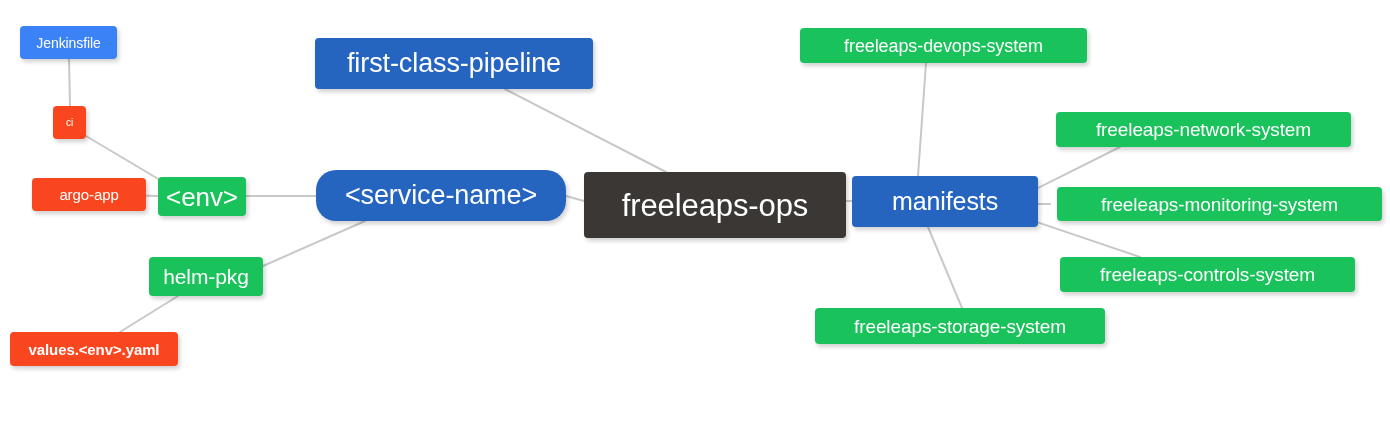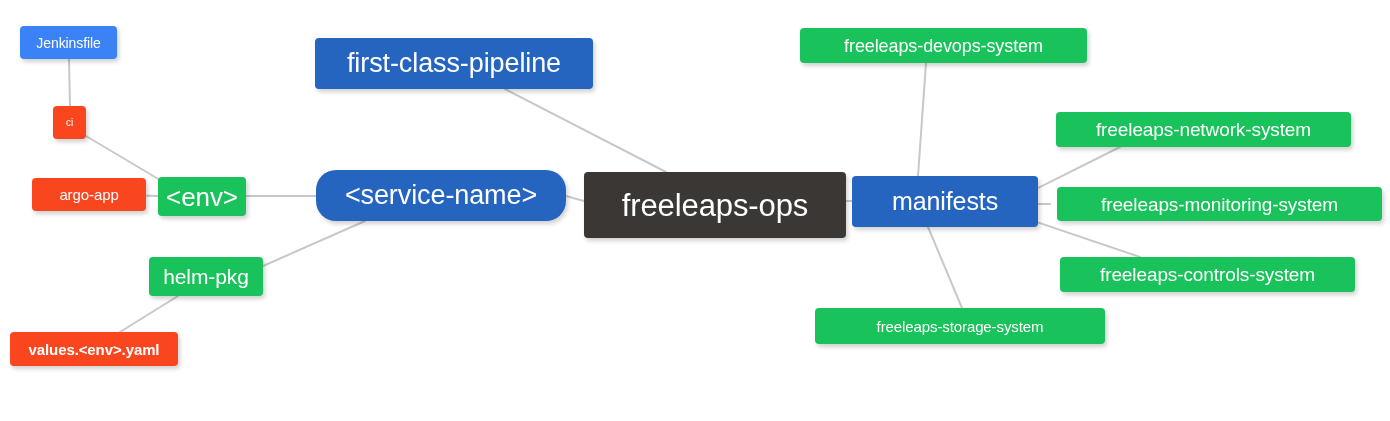--- a/index.html
+++ b/index.html
@@ -50,14 +50,14 @@
     <div class="node c-green" style="left: 149px; top: 257px; width: 114px; height: 39px; font-size: 21px; text-align: right;">helm-pkg</div>
     <div class="node c-red" style="left: 10px; top: 332px; width: 168px; height: 34px; font-size: 15px; font-weight: bold;">values.&lt;env&gt;.yaml</div>
     <div class="node c-blue" style="left: 315px; top: 38px; width: 278px; height: 51px; font-size: 27px;">first-class-pipeline</div>
     <div class="node c-blue" style="left: 316px; top: 170px; width: 250px; height: 51px; font-size: 27px; border-radius: 20px;">&lt;service-name&gt;</div>
     <div class="node c-dark" style="left: 584px; top: 172px; width: 262px; height: 66px; font-size: 31px;">freeleaps-ops</div>
     <div class="node c-blue" style="left: 852px; top: 176px; width: 186px; height: 51px; font-size: 25px;">manifests</div>
     <div class="node c-green" style="left: 800px; top: 28px; width: 287px; height: 35px; font-size: 18px;">freeleaps-devops-system</div>
     <div class="node c-green" style="left: 1056px; top: 112px; width: 295px; height: 35px; font-size: 19px;">freeleaps-network-system</div>
     <div class="node c-green" style="left: 1050px; top: 187px; width: 325px; height: 34px; font-size: 19px; margin-left: 7px;">freeleaps-monitoring-system</div>
     <div class="node c-green" style="left: 1060px; top: 257px; width: 295px; height: 35px; font-size: 19px;">freeleaps-controls-system</div>
-    <div class="node c-green" style="left: 815px; top: 308px; width: 290px; height: 36px; font-size: 15px;">freeleaps-storage-system</div>
+    <div class="node c-green" style="left: 815px; top: 308px; width: 290px; height: 36px; font-size: 19px;">freeleaps-storage-system</div>
   </div>
 
 </body></html>

